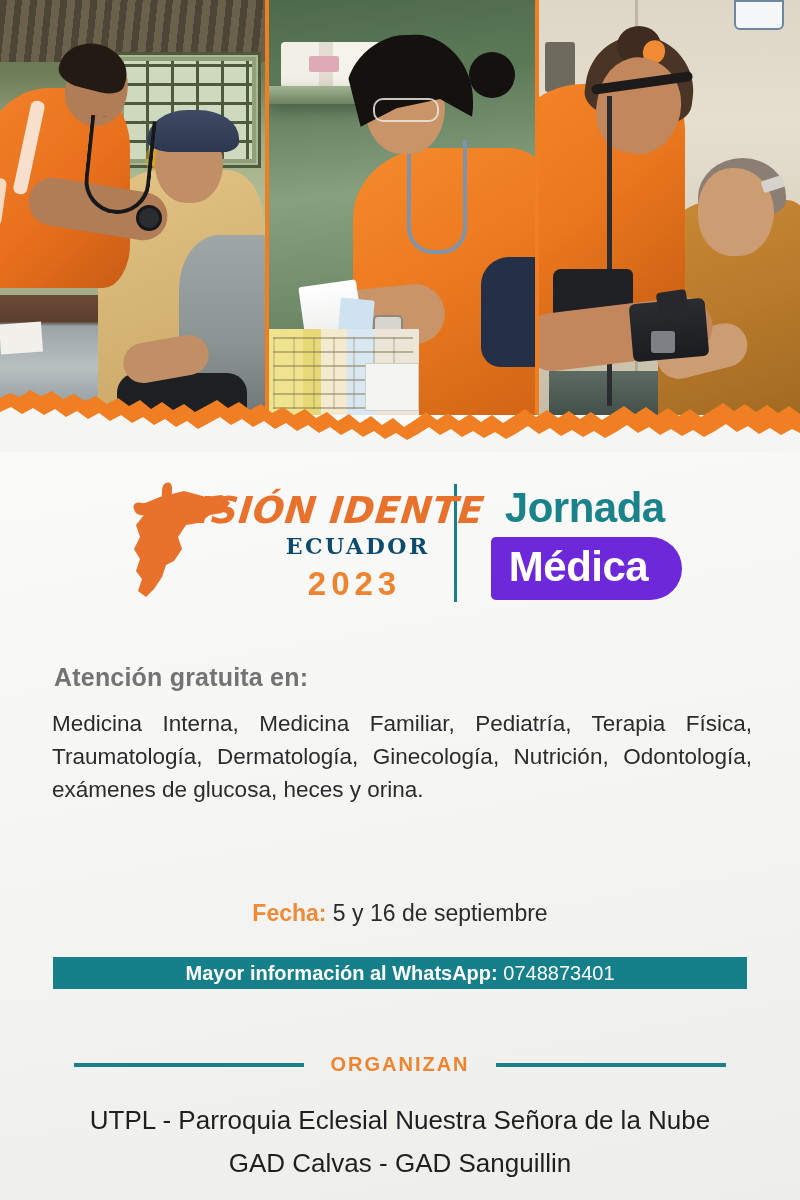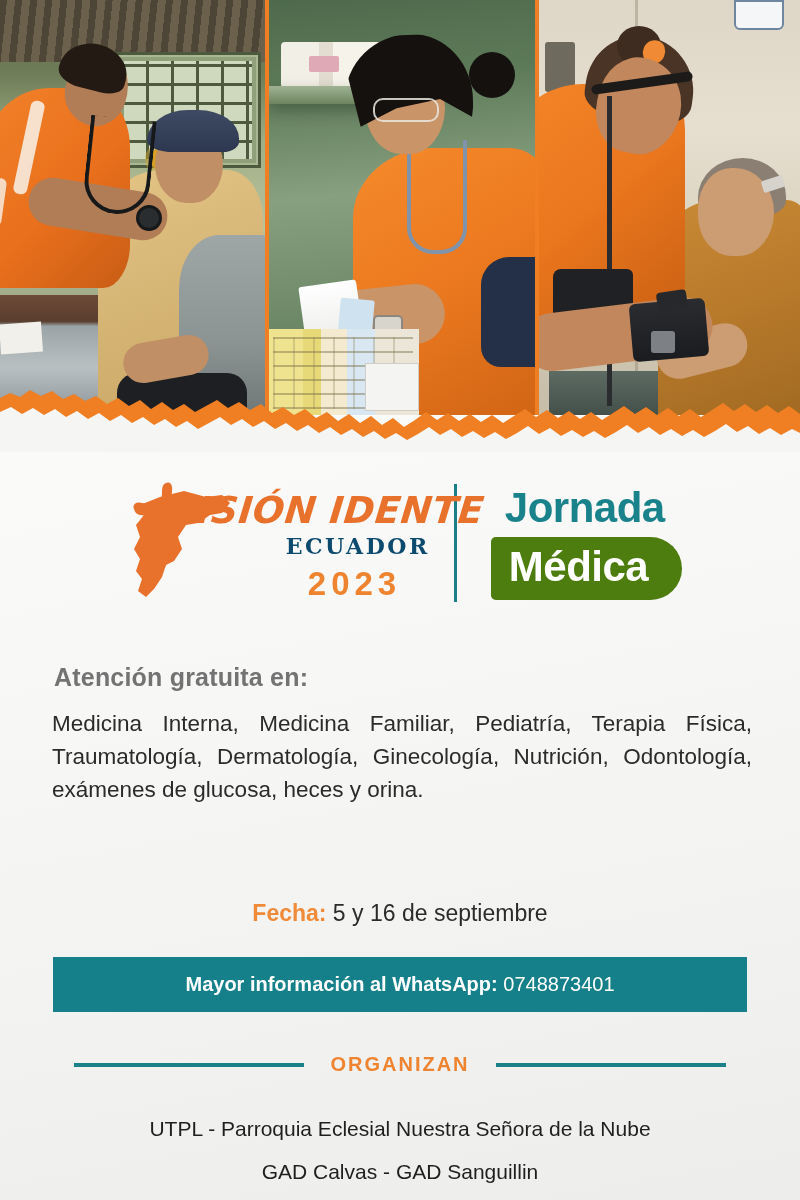--- a/index.html
+++ b/index.html
@@ -393,21 +393,21 @@
   .jornada {
     font-size: 42px;
     font-weight: 700;
     color: #19828a;
     letter-spacing: -0.5px;
     line-height: 1;
     margin-left: 14px;
   }
   .medica-pill {
     margin-top: 8px;
-    background: #4d7c0f;
+    background: #6d28d9;
     color: #ffffff;
     font-size: 42px;
     font-weight: 700;
     line-height: 1;
     padding: 9px 34px 12px 18px;
     border-radius: 6px 40px 40px 6px;
     display: inline-block;
     letter-spacing: -0.5px;
   }
 
@@ -442,21 +442,21 @@
     color: #ee8a38;
     font-weight: 700;
   }
   .line-lugar { top: 432px; }
   .line-fecha { top: 485px; }
 
   
   .wa-banner {
     position: absolute;
     top: 542px; left: 53px;
-    width: 694px; height: 55px;
+    width: 694px; height: 32px;
     background: #15808a;
     display: flex;
     align-items: center;
     justify-content: center;
     color: #ffffff;
     font-size: 20px;
     font-weight: 300;
   }
   .wa-banner .wa-strong { font-weight: 700; }
 
@@ -479,24 +479,23 @@
     font-size: 20px;
     font-weight: 700;
     color: #ef8430;
     letter-spacing: 2px;
     white-space: nowrap;
   }
   .org-line {
     position: absolute;
     width: 800px;
     text-align: center;
-    font-size: 21px;
+    font-size: 26px;
     color: #1f1f1f;
     font-weight: 300;
-    margin-top: 12px;
   }
   .org-line-1 { top: 690px; }
   .org-line-2 { top: 733px; }
 </style>
 </head>
 <body>
 
 <div class="poster">
 
   <div class="photo-strip">

